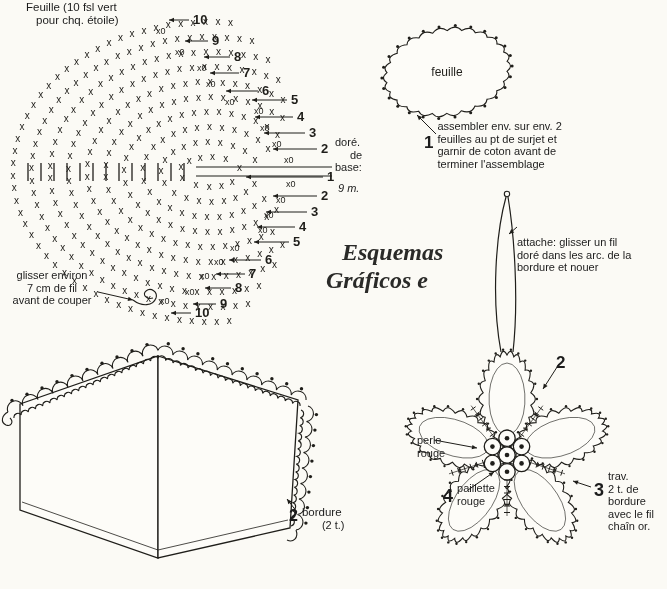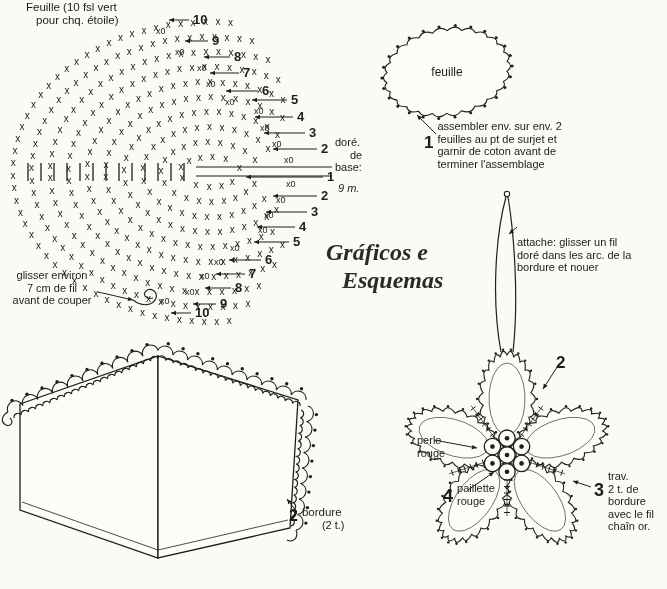--- a/index.html
+++ b/index.html
@@ -767,22 +767,22 @@
     <div class="bignum" style="margin-top:14px">1</div>
     <div>
       <div>assembler env. sur env. 2</div>
       <div>feuilles au pt de surjet et</div>
       <div>garnir de coton avant de</div>
       <div>terminer l'assemblage</div>
     </div>
   </div>
 
   <div class="watermark" style="left:326px;top:238px;">
+    <div style="margin-left:16px">Esquemas</div>
     <div>Gráficos e</div>
-    <div style="margin-left:16px">Esquemas</div>
   </div>
 
   <div class="note" style="left:517px;top:208px;margin-top:28px;">
     <div>attache: glisser un fil</div>
     <div>doré dans les arc. de la</div>
     <div>bordure et nouer</div>
   </div>
 
   <div class="note flexnote" style="left:556px;top:332px;">
     <div class="bignum" style="margin-top:22px">2</div>

